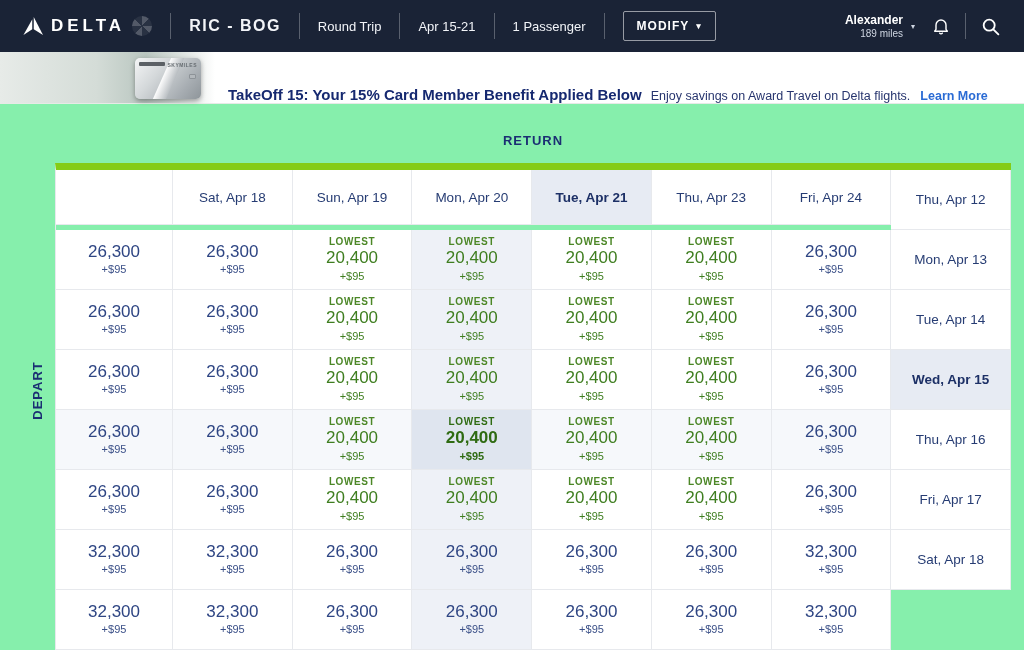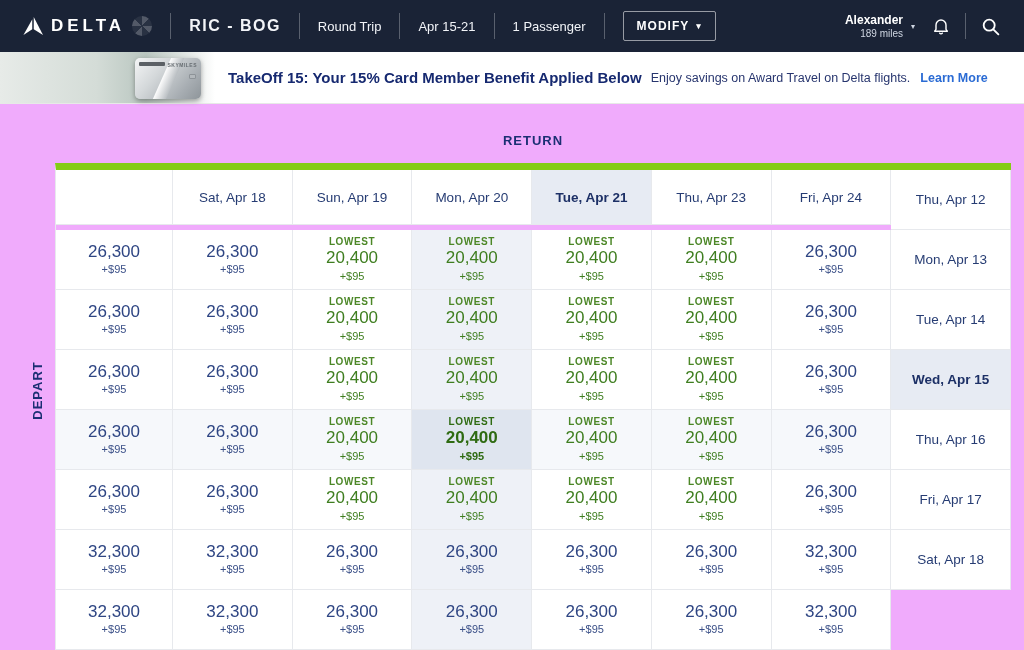--- a/index.html
+++ b/index.html
@@ -1,18 +1,18 @@
 <!DOCTYPE html>
 <html><head>
 <meta charset="utf-8">
 <style>
   * { margin:0; padding:0; box-sizing:border-box; }
   html,body { width:1024px; height:650px; overflow:hidden; background:#fff;
     font-family:"Liberation Sans", sans-serif; }
-  .page { position:relative; width:1024px; height:650px; background:#f0abfc; }
+  .page { position:relative; width:1024px; height:650px; background:#86efac; }
 
   
   .nav { position:absolute; top:0; left:0; width:1024px; height:52px;
     background:#1a2336; display:flex; align-items:center; padding:0 22px; color:#fff; }
   .nav-left { display:flex; align-items:center; }
   .brand { display:flex; align-items:center; gap:7px; cursor:pointer; }
   .brand-name { font-size:17px; font-weight:bold; letter-spacing:4px; }
   .skyteam { width:20px; height:20px; border-radius:50%;
     background:conic-gradient(rgba(255,255,255,.45) 0 12%, rgba(255,255,255,.12) 12% 25%,
       rgba(255,255,255,.45) 25% 37%, rgba(255,255,255,.12) 37% 50%,
@@ -42,21 +42,21 @@
     background:linear-gradient(130deg,#f4f5f6 0%, #d4d8da 35%, #a7adb2 75%, #8e959a 100%);
     box-shadow:0 2px 5px rgba(0,0,0,.35); overflow:hidden; }
   .amex-card .stripe { position:absolute; left:26px; top:-6px; width:12px; height:60px;
     background:linear-gradient(90deg,#fdfdfd,#b9bec2); transform:rotate(24deg); }
   .amex-card .topbar { position:absolute; left:4px; top:4px; width:26px; height:4px;
     background:#5b6065; border-radius:1px; }
   .amex-card .cardword { position:absolute; right:4px; top:4px; font-size:5px; letter-spacing:.5px;
     color:#676d72; font-weight:bold; }
   .amex-card .chip { position:absolute; right:5px; top:16px; width:7px; height:5px;
     background:#b3b8bc; border:1px solid #8d9398; border-radius:1px; }
-  .banner-text { position:absolute; left:228px; top:0; height:100%; display:flex; align-items:center; gap:9px; white-space:nowrap; }
+  .banner-text { position:absolute; left:228px; top:0; height:100%; display:flex; align-items:flex-end; gap:9px; white-space:nowrap; }
   .banner-title { font-size:15px; font-weight:bold; color:#162970; }
   .banner-sub { font-size:12.5px; color:#27356e; }
   .banner-link { font-size:12.5px; font-weight:bold; color:#2a6bd4; margin-left:1px; cursor:pointer; }
 
   
   .return-label { position:absolute; top:133px; left:55px; width:956px; text-align:center;
     font-size:13px; font-weight:bold; letter-spacing:1px; color:#1b2f73; }
   .depart-label { position:absolute; top:383px; left:-1px; width:76px; text-align:center;
     transform:rotate(-90deg); transform-origin:center;
     font-size:13px; font-weight:bold; letter-spacing:1px; color:#1b2f73; }

